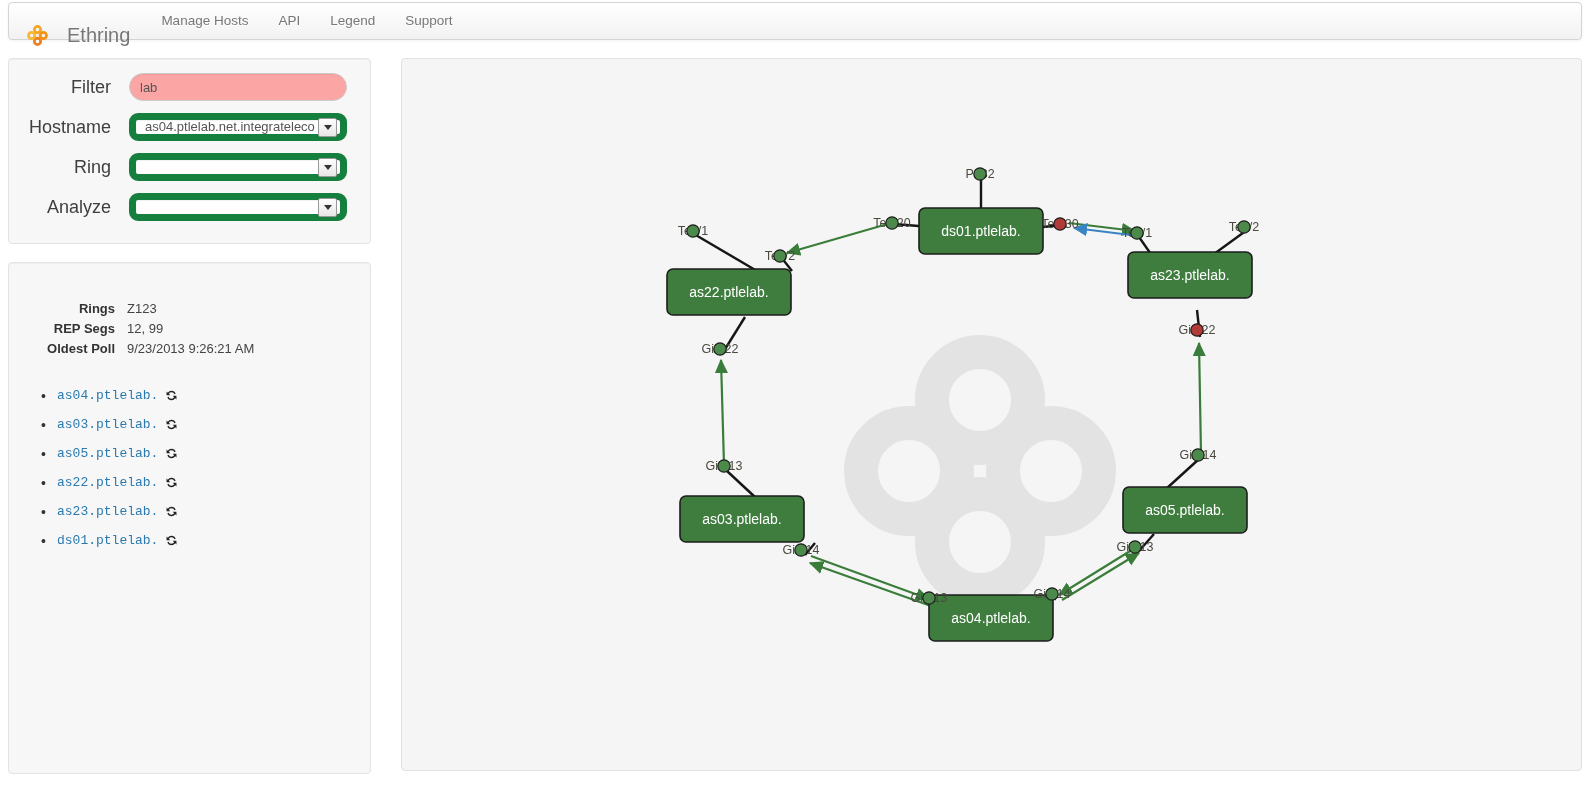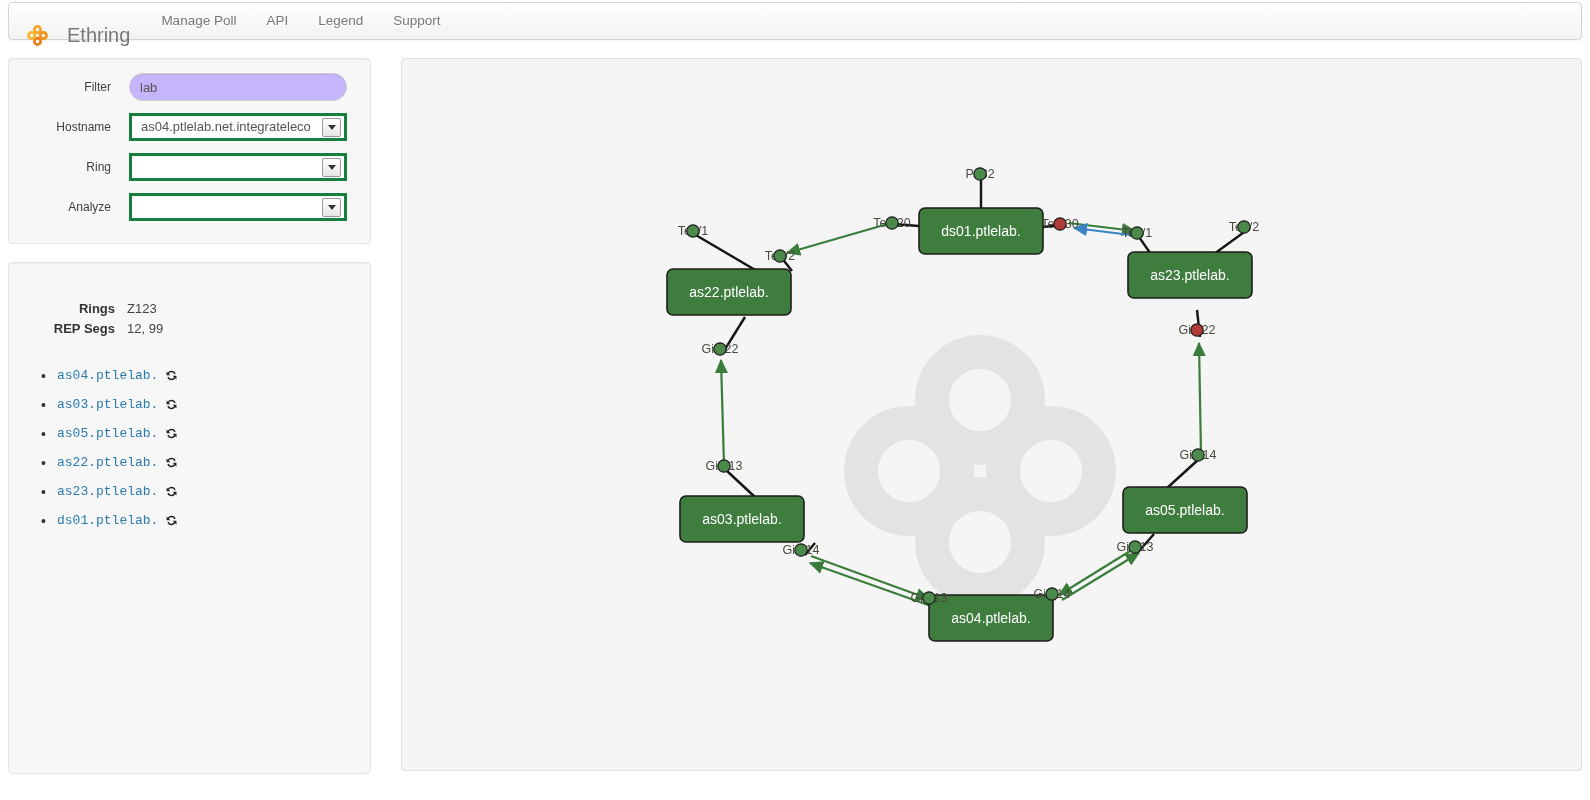--- a/index.html
+++ b/index.html
@@ -67,42 +67,42 @@
   .form-row {
     display: flex;
     align-items: center;
     margin-bottom: 12px;
   }
   .form-row:last-child { margin-bottom: 10px; }
   .form-label {
     width: 110px;
     text-align: right;
     padding-right: 18px;
-    font-size: 12px;
+    font-size: 18px;
     color: #404040;
     line-height: 20px;
   }
   .text-input {
     width: 218px; height: 28px;
     padding: 8px 10px;
     font-family: "Liberation Sans", sans-serif;
     font-size: 13px;
     color: #555555;
-    background: #c4b5fd;
+    background: #fca5a5;
     border: 1px solid #cccccc;
     border-radius: 15px;
     box-shadow: inset 0 1px 1px rgba(0,0,0,0.06);
     outline: none;
   }
   .select-wrap {
     position: relative;
     width: 218px; height: 28px;
     background: #ffffff;
-    border: 3px solid #15803d;
-    border-radius: 0;
+    border: 7px solid #15803d;
+    border-radius: 9px;
     box-shadow: inset 0 1px 1px rgba(0,0,0,0.06);
     display: flex; align-items: center;
   }
   .select-value {
     flex: 1;
     padding: 0 4px 0 9px;
     font-size: 13px;
     color: #555555;
     white-space: nowrap;
     overflow: hidden;
@@ -212,21 +212,21 @@
           <circle cx="50" cy="22" r="15" stroke="#f5a623"></circle>
           <circle cx="50" cy="78" r="15" stroke="#ee7e1a"></circle>
           <circle cx="22" cy="50" r="15" stroke="#f7b733"></circle>
           <circle cx="78" cy="50" r="15" stroke="#f29312"></circle>
         </g>
       </svg>
     </span>
     <span class="brand-text">Ethring</span>
   </a>
   <div class="nav-links">
-    <a class="nav-link" href="#">Manage Poll</a>
+    <a class="nav-link" href="#">Manage Hosts</a>
     <a class="nav-link" href="#">API</a>
     <a class="nav-link" href="#">Legend</a>
     <a class="nav-link" href="#">Support</a>
   </div>
 </div>
 
 <div class="sidebar">
 
   <div class="panel filter-panel">
     <div class="form-row">
@@ -265,20 +265,24 @@
   <div class="panel info-panel">
 
     <div class="stats">
       <div class="stat-row">
         <div class="stat-key">Rings</div>
         <div class="stat-val">Z123</div>
       </div>
       <div class="stat-row">
         <div class="stat-key">REP Segs</div>
         <div class="stat-val">12, 99</div>
+      </div>
+      <div class="stat-row">
+        <div class="stat-key">Oldest Poll</div>
+        <div class="stat-val">9/23/2013 9:26:21 AM</div>
       </div>
     </div>
 
     <ul class="host-list" id="host-list">
         <li class="host-item">
           <a class="host-link" href="#">as04.ptlelab.</a>
           <svg class="refresh-icon" viewBox="0 0 16 16">
             <path d="M13.2 5.4A5.6 5.6 0 0 0 3.4 4.6L1.9 3.1v4.6h4.6L4.7 5.9a3.9 3.9 0 0 1 6.9.6z" fill="#222"></path>
             <path d="M2.8 10.6a5.6 5.6 0 0 0 9.8.8l1.5 1.5V8.3H9.5l1.8 1.8a3.9 3.9 0 0 1-6.9-.6z" fill="#222"></path>
           </svg>

